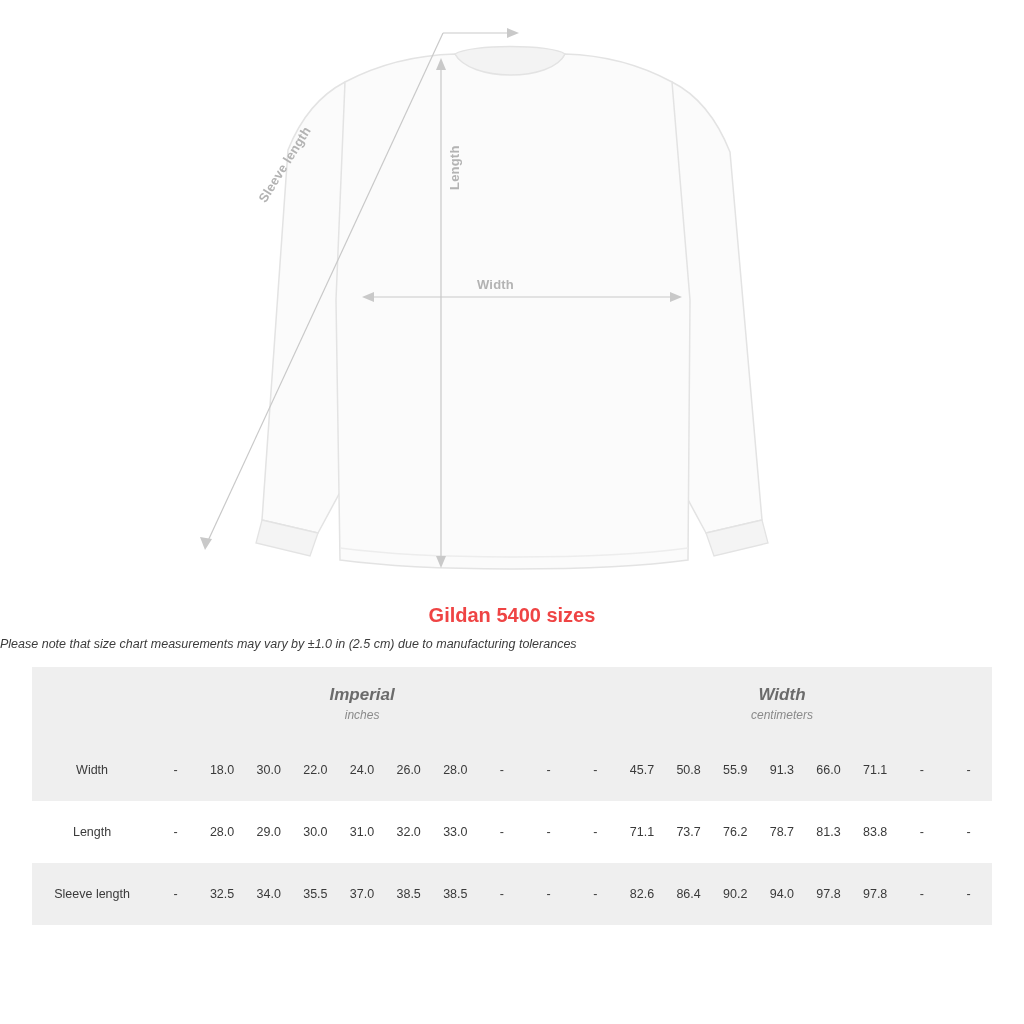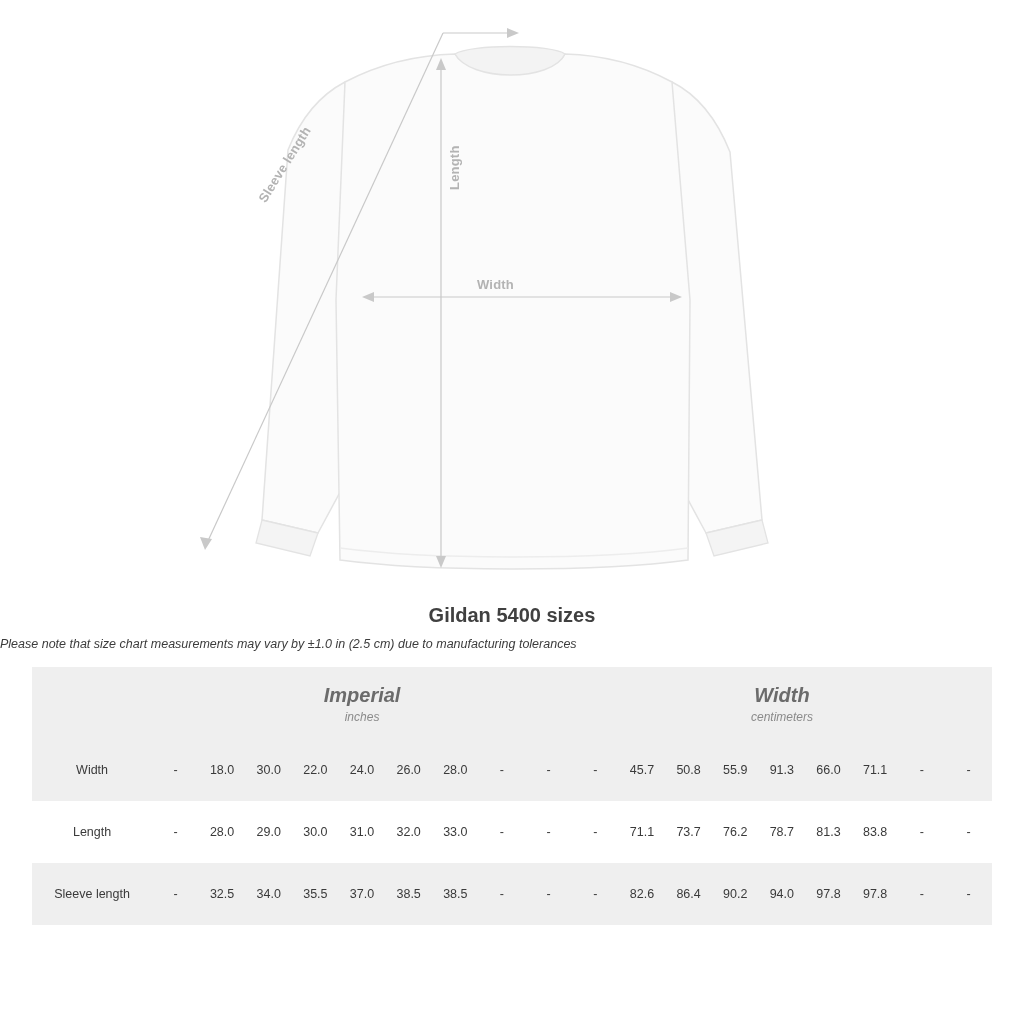--- a/index.html
+++ b/index.html
@@ -55,21 +55,21 @@
     transform: rotate(-58deg);
     transform-origin: left bottom;
     white-space: nowrap;
   }
 
   
   .title {
     text-align: center;
     font-size: 20px;
     font-weight: bold;
-    color: #404040;
+    color: #ef4444;
     margin-top: 4px;
   }
   .subtitle {
     text-align: left;
     font-size: 12.5px;
     font-style: italic;
     color: #3c3c3c;
     margin-top: 10px;
   }
 
@@ -89,21 +89,21 @@
     vertical-align: middle;
     font-weight: normal;
   }
   
   .sys-row td {
     background: #efefef;
     height: 72px;
     padding: 0;
   }
   .sys-title {
-    font-size: 20px;
+    font-size: 17px;
     font-style: italic;
     font-weight: bold;
     color: #6b6b6b;
     line-height: 1.25;
   }
   .sys-unit {
     font-size: 12px;
     font-style: italic;
     color: #8a8a8a;
     margin-top: 2px;

